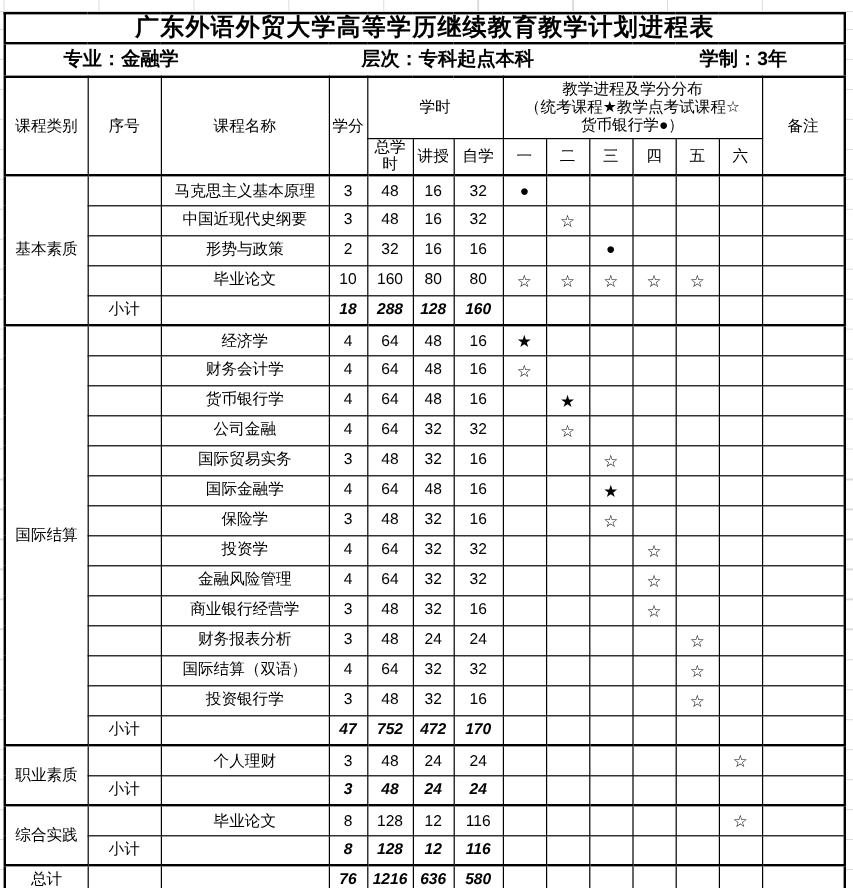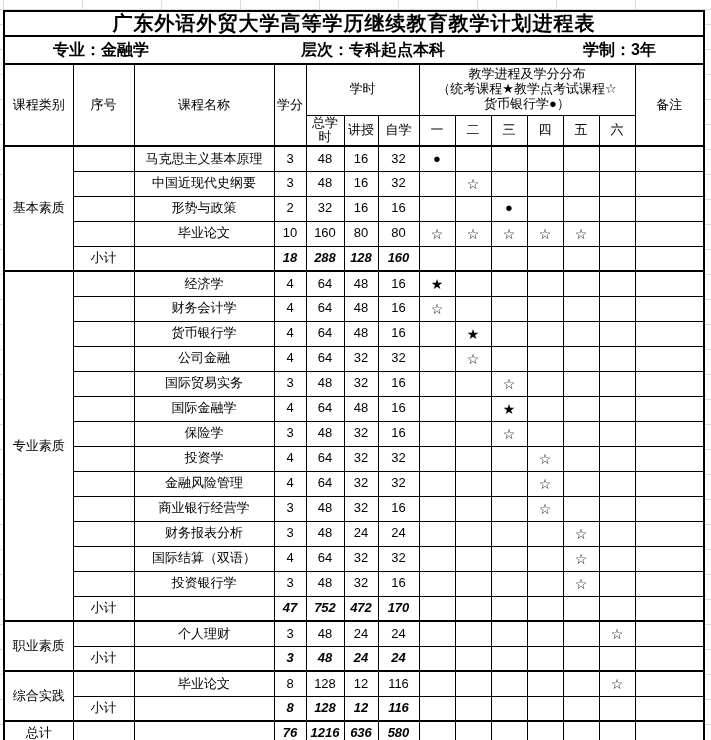--- a/index.html
+++ b/index.html
@@ -176,21 +176,21 @@
           <td class="num bold">160</td>
           <td class="sym"></td>
           <td class="sym"></td>
           <td class="sym"></td>
           <td class="sym"></td>
           <td class="sym"></td>
           <td class="sym"></td>
           <td></td>
         </tr>
         <tr class="data-row">
-          <td class="cat-cell" rowspan="14">专业素质</td>
+          <td class="cat-cell" rowspan="14">国际结算</td>
           <td></td>
           <td>经济学</td>
           <td class="num">4</td>
           <td class="num">64</td>
           <td class="num">48</td>
           <td class="num">16</td>
           <td class="sym">★</td>
           <td class="sym"></td>
           <td class="sym"></td>
           <td class="sym"></td>

